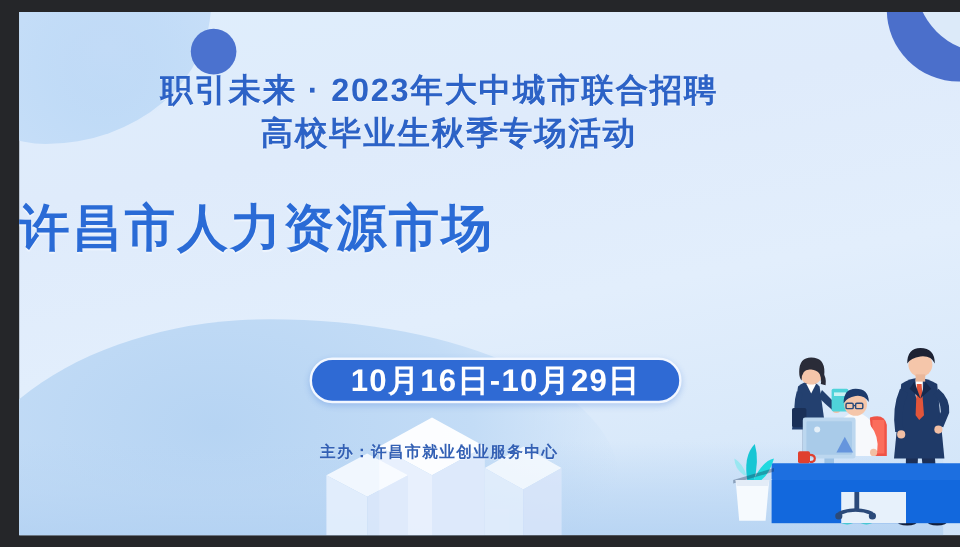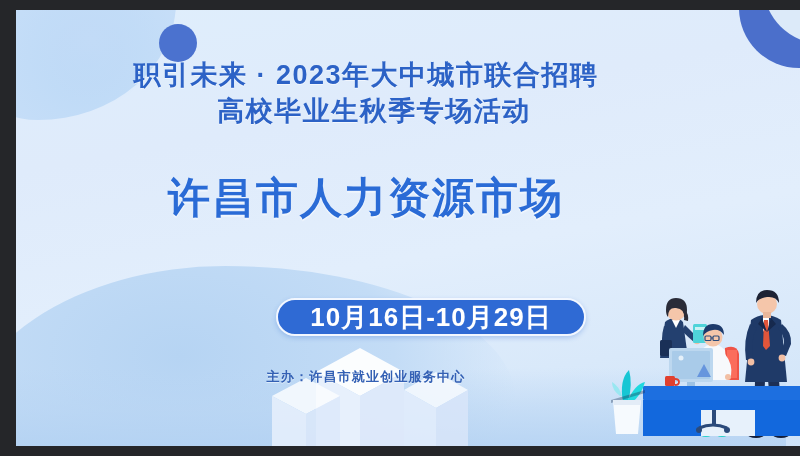--- a/index.html
+++ b/index.html
@@ -134,39 +134,37 @@
     font-weight: 700;
     letter-spacing: 1.5px;
     line-height: 1.34;
     text-shadow: 0 1px 0 rgba(255,255,255,.55);
     white-space: nowrap;
   }
   .headline .l2 { display: block; margin-left: 16px; }
 
   .maintitle {
     position: absolute;
-    top: 164px;
+    top: 152px;
     left: 0;
     width: 700px;
-    text-align: center;
     color: #2a6bd6;
     font-size: 42px;
     font-weight: 800;
     letter-spacing: 2px;
     line-height: 1.32;
     text-shadow: 0 2px 1px rgba(255,255,255,.5);
     white-space: nowrap;
-    font-family: Liberation Mono, monospace;
   }
   .maintitle .l2 { display: block; }
 
   .date-badge {
     position: absolute;
     top: 288px;
-    left: 260px;
+    left: 242px;
     width: 310px;
     height: 38px;
     box-sizing: border-box;
     border-radius: 19px;
     background: #2f6ad4;
     border: 2px solid #f2f7ff;
     box-shadow: 0 2px 5px rgba(47,106,212,.28);
     color: #ffffff;
     font-size: 26px;
     font-weight: 700;

